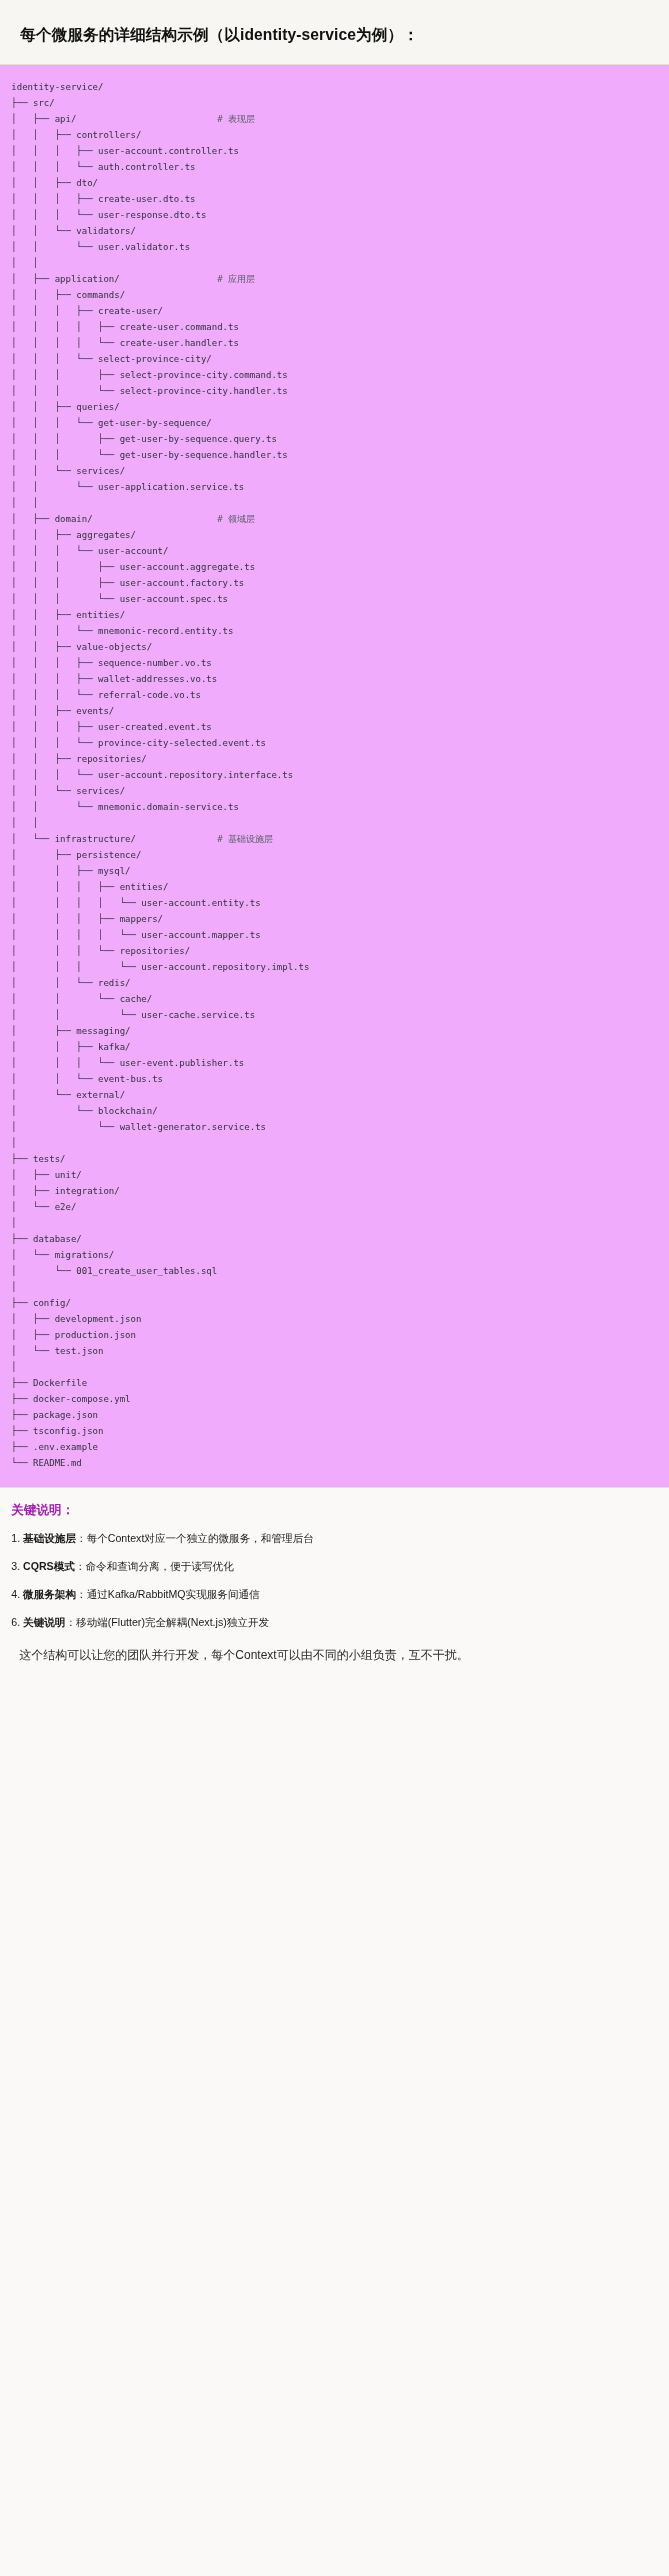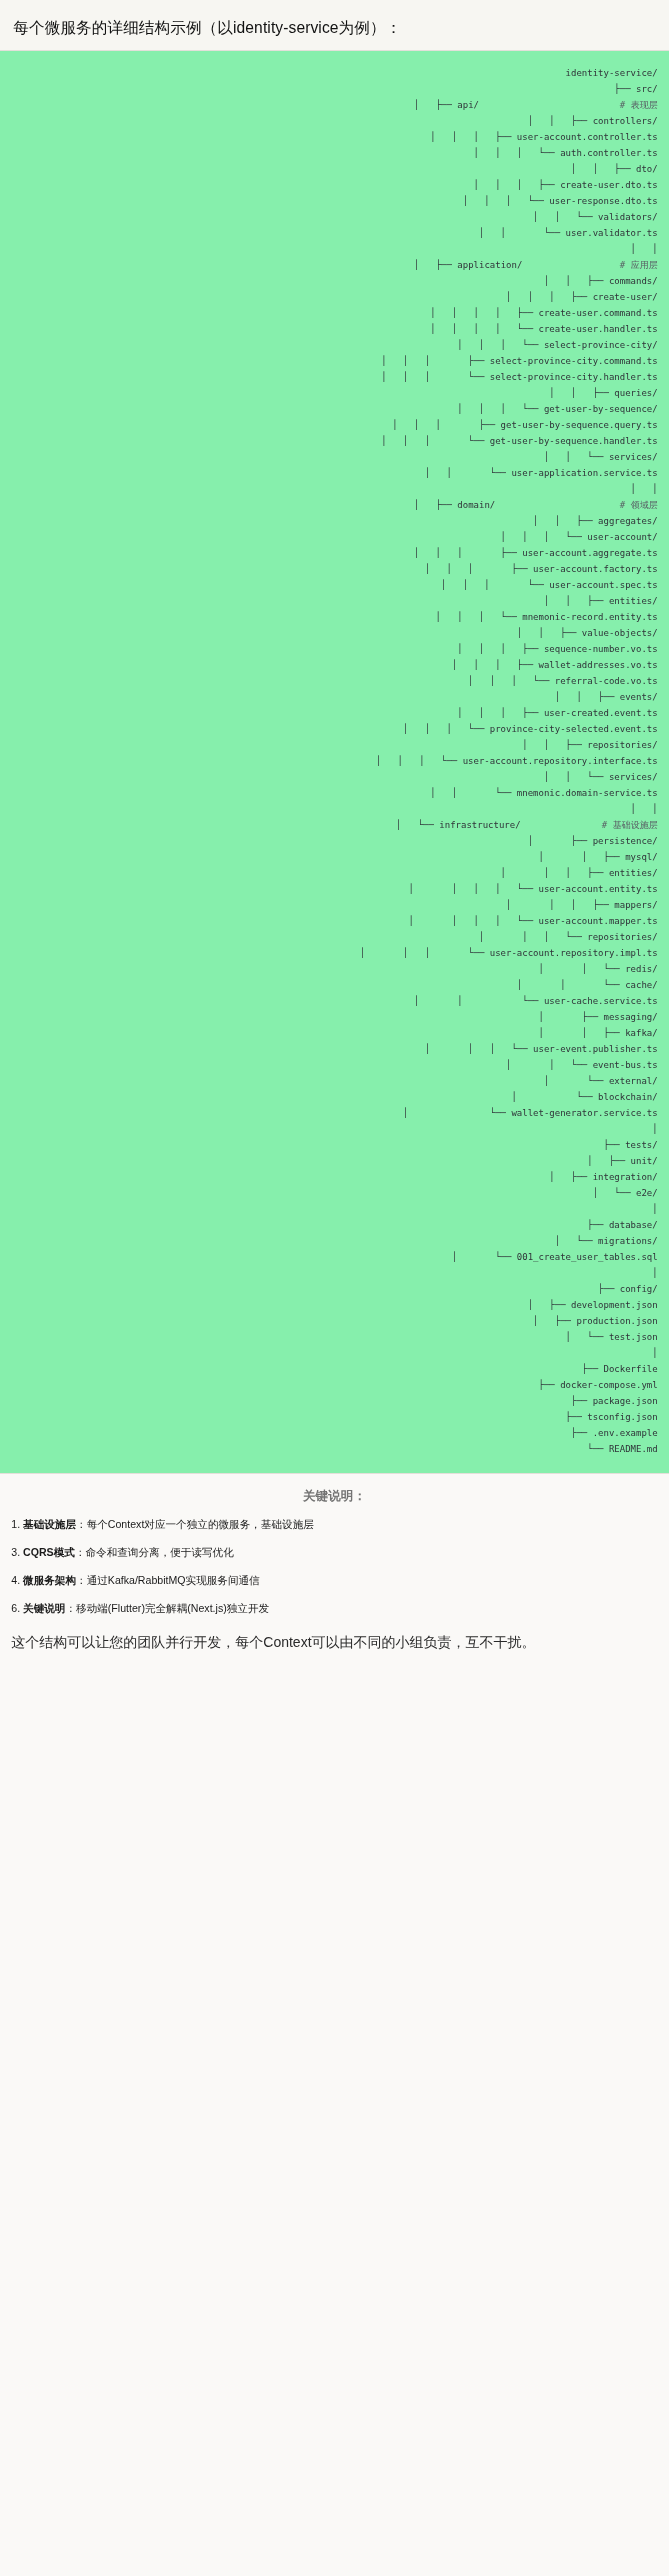--- a/index.html
+++ b/index.html
@@ -16,34 +16,33 @@
     -webkit-font-smoothing: antialiased;
   }
 
   
   .doc-header {
     padding: 15px 11.3px 10px 11.3px;
     border-bottom: 0.6px solid #e3e0da;
     background: #f7f6f2;
   }
   .doc-header h1 {
-    margin: 2px;
+    margin: 9px;
     font-size: 15.6px;
     line-height: 1.35;
-    font-weight: normal;
+    font-weight: bold;
     letter-spacing: 0.1px;
     color: #111;
   }
 
   
   .tree-block {
-    background: #86efac;
+    background: #f0abfc;
     padding: 13.8px 11.3px 16.3px 11.3px;
     border-bottom: 0.6px solid #e3e0da;
-    text-align: right;
   }
   .tree {
     font-family: "DejaVu Sans Mono", "Liberation Mono", monospace;
     font-size: 9px;
     line-height: 16px;
     color: #2f3338;
     white-space: pre;
     tab-size: 4;
   }
   .tree-line {
@@ -57,61 +56,60 @@
 
   
   .notes {
     padding: 13.8px 11.3px 19px 11.3px;
     background: #faf9f7;
   }
   .notes h2 {
     margin: 0 0 12.5px 0;
     font-size: 12.5px;
     font-weight: bold;
-    color: #737373;
+    color: #a21caf;
     letter-spacing: 0.1px;
-    text-align: center;
   }
   .note-item {
     font-size: 10.6px;
     line-height: 1.5;
     margin: 0 0 12px 0;
     color: #1a1a1a;
   }
   .note-item .num {
     font-weight: normal;
   }
   .note-item .term {
     font-weight: bold;
   }
   .note-item .colon,
   .note-item .desc {
     font-weight: normal;
   }
   .closing {
-    font-size: 14px;
+    font-size: 12px;
     line-height: 1.55;
     color: #2a2a2a;
-    margin: 15px 0 0 0;
+    margin: 15px 0 0 8px;
   }
 </style>
 </head>
 <body>
 
 <div class="doc-header">
   <h1>每个微服务的详细结构示例（以identity-service为例）：</h1>
 </div>
 
 <div class="tree-block">
   <div class="tree" id="tree-container"><div class="tree-line">identity-service/</div><div class="tree-line">├── src/</div><div class="tree-line">│   ├── api/                          <span class="cmt"># 表现层</span></div><div class="tree-line">│   │   ├── controllers/</div><div class="tree-line">│   │   │   ├── user-account.controller.ts</div><div class="tree-line">│   │   │   └── auth.controller.ts</div><div class="tree-line">│   │   ├── dto/</div><div class="tree-line">│   │   │   ├── create-user.dto.ts</div><div class="tree-line">│   │   │   └── user-response.dto.ts</div><div class="tree-line">│   │   └── validators/</div><div class="tree-line">│   │       └── user.validator.ts</div><div class="tree-line">│   │</div><div class="tree-line">│   ├── application/                  <span class="cmt"># 应用层</span></div><div class="tree-line">│   │   ├── commands/</div><div class="tree-line">│   │   │   ├── create-user/</div><div class="tree-line">│   │   │   │   ├── create-user.command.ts</div><div class="tree-line">│   │   │   │   └── create-user.handler.ts</div><div class="tree-line">│   │   │   └── select-province-city/</div><div class="tree-line">│   │   │       ├── select-province-city.command.ts</div><div class="tree-line">│   │   │       └── select-province-city.handler.ts</div><div class="tree-line">│   │   ├── queries/</div><div class="tree-line">│   │   │   └── get-user-by-sequence/</div><div class="tree-line">│   │   │       ├── get-user-by-sequence.query.ts</div><div class="tree-line">│   │   │       └── get-user-by-sequence.handler.ts</div><div class="tree-line">│   │   └── services/</div><div class="tree-line">│   │       └── user-application.service.ts</div><div class="tree-line">│   │</div><div class="tree-line">│   ├── domain/                       <span class="cmt"># 领域层</span></div><div class="tree-line">│   │   ├── aggregates/</div><div class="tree-line">│   │   │   └── user-account/</div><div class="tree-line">│   │   │       ├── user-account.aggregate.ts</div><div class="tree-line">│   │   │       ├── user-account.factory.ts</div><div class="tree-line">│   │   │       └── user-account.spec.ts</div><div class="tree-line">│   │   ├── entities/</div><div class="tree-line">│   │   │   └── mnemonic-record.entity.ts</div><div class="tree-line">│   │   ├── value-objects/</div><div class="tree-line">│   │   │   ├── sequence-number.vo.ts</div><div class="tree-line">│   │   │   ├── wallet-addresses.vo.ts</div><div class="tree-line">│   │   │   └── referral-code.vo.ts</div><div class="tree-line">│   │   ├── events/</div><div class="tree-line">│   │   │   ├── user-created.event.ts</div><div class="tree-line">│   │   │   └── province-city-selected.event.ts</div><div class="tree-line">│   │   ├── repositories/</div><div class="tree-line">│   │   │   └── user-account.repository.interface.ts</div><div class="tree-line">│   │   └── services/</div><div class="tree-line">│   │       └── mnemonic.domain-service.ts</div><div class="tree-line">│   │</div><div class="tree-line">│   └── infrastructure/               <span class="cmt"># 基础设施层</span></div><div class="tree-line">│       ├── persistence/</div><div class="tree-line">│       │   ├── mysql/</div><div class="tree-line">│       │   │   ├── entities/</div><div class="tree-line">│       │   │   │   └── user-account.entity.ts</div><div class="tree-line">│       │   │   ├── mappers/</div><div class="tree-line">│       │   │   │   └── user-account.mapper.ts</div><div class="tree-line">│       │   │   └── repositories/</div><div class="tree-line">│       │   │       └── user-account.repository.impl.ts</div><div class="tree-line">│       │   └── redis/</div><div class="tree-line">│       │       └── cache/</div><div class="tree-line">│       │           └── user-cache.service.ts</div><div class="tree-line">│       ├── messaging/</div><div class="tree-line">│       │   ├── kafka/</div><div class="tree-line">│       │   │   └── user-event.publisher.ts</div><div class="tree-line">│       │   └── event-bus.ts</div><div class="tree-line">│       └── external/</div><div class="tree-line">│           └── blockchain/</div><div class="tree-line">│               └── wallet-generator.service.ts</div><div class="tree-line">│</div><div class="tree-line">├── tests/</div><div class="tree-line">│   ├── unit/</div><div class="tree-line">│   ├── integration/</div><div class="tree-line">│   └── e2e/</div><div class="tree-line">│</div><div class="tree-line">├── database/</div><div class="tree-line">│   └── migrations/</div><div class="tree-line">│       └── 001_create_user_tables.sql</div><div class="tree-line">│</div><div class="tree-line">├── config/</div><div class="tree-line">│   ├── development.json</div><div class="tree-line">│   ├── production.json</div><div class="tree-line">│   └── test.json</div><div class="tree-line">│</div><div class="tree-line">├── Dockerfile</div><div class="tree-line">├── docker-compose.yml</div><div class="tree-line">├── package.json</div><div class="tree-line">├── tsconfig.json</div><div class="tree-line">├── .env.example</div><div class="tree-line">└── README.md</div></div>
 </div>
 
 <div class="notes">
   <h2>关键说明：</h2>
   <div id="notes-container">
-      <p class="note-item"><span class="num">1. </span><span class="term">基础设施层</span><span class="colon">：</span><span class="desc">每个Context对应一个独立的微服务，基础设施层</span></p>
+      <p class="note-item"><span class="num">1. </span><span class="term">基础设施层</span><span class="colon">：</span><span class="desc">每个Context对应一个独立的微服务，和管理后台</span></p>
       <p class="note-item"><span class="num">3. </span><span class="term">CQRS模式</span><span class="colon">：</span><span class="desc">命令和查询分离，便于读写优化</span></p>
       <p class="note-item"><span class="num">4. </span><span class="term">微服务架构</span><span class="colon">：</span><span class="desc">通过Kafka/RabbitMQ实现服务间通信</span></p>
       <p class="note-item"><span class="num">6. </span><span class="term">关键说明</span><span class="colon">：</span><span class="desc">移动端(Flutter)完全解耦(Next.js)独立开发</span></p>
     </div>
   <p class="closing">这个结构可以让您的团队并行开发，每个Context可以由不同的小组负责，互不干扰。</p>
 </div>
 
 
 </body></html>

